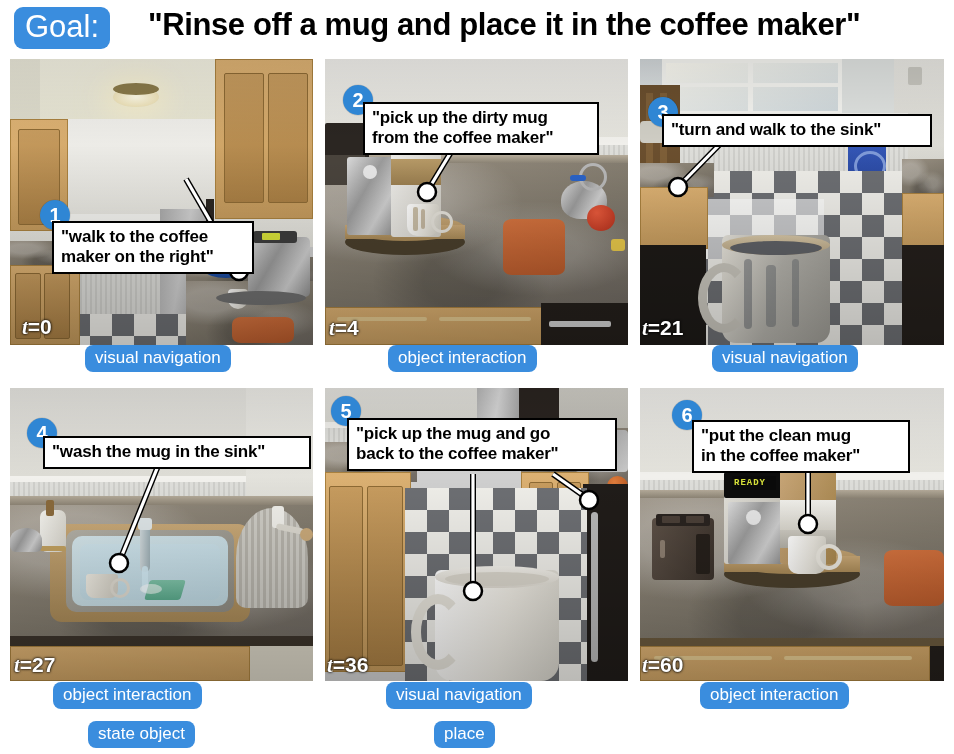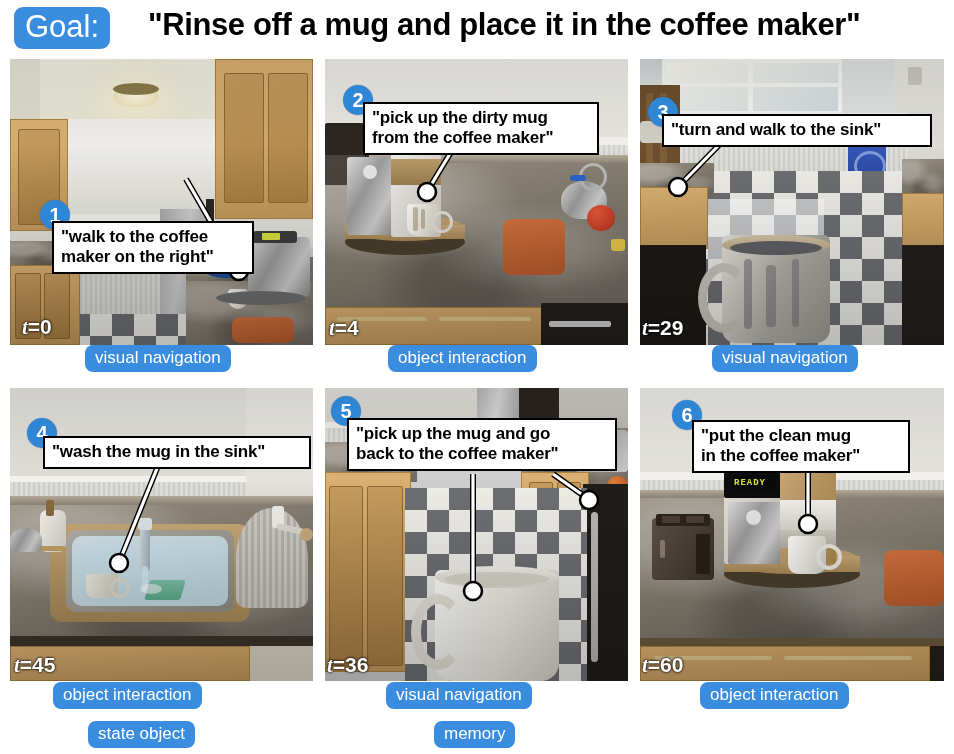--- a/index.html
+++ b/index.html
@@ -210,21 +210,21 @@
   </div>
 
   <div class="numbadge" style="left:8px;top:38px;">3</div>
   <svg class="leader" style="left:0;top:0;width:304px;height:286px;">
     <line x1="82" y1="83" x2="40" y2="126" stroke="#000" stroke-width="6"></line>
     <line x1="82" y1="83" x2="40" y2="126" stroke="#fff" stroke-width="3.2"></line>
     <circle cx="38" cy="128" r="9" fill="#fff" stroke="#000" stroke-width="2.5"></circle>
   </svg>
   <div class="bubble" style="left:22px;top:55px;width:252px;">"turn and walk to the sink"</div>
   <div class="tstamp" style="left:2px;top:258px;">
-    <i>t</i><span>=29</span>
+    <i>t</i><span>=21</span>
   </div>
 </div>
 <div class="tag" style="left:712px;top:345px;">visual navigation</div>
 
 <div class="panel" style="left:10px;top:388px;width:303px;height:293px;">
   <div class="scene">
     <div class="fill" style="left:0;top:0;width:303px;height:96px;background:linear-gradient(#e6e5e0,#dcdbd4);"></div>
     <div class="fill" style="left:0;top:88px;width:236px;height:10px;background:#f2f1ed;"></div>
     <div class="fill wainscot" style="left:0;top:94px;width:236px;height:28px;"></div>
     <div class="fill" style="left:236px;top:0;width:67px;height:150px;background:linear-gradient(#ecebe6,#dddcd5);"></div>
@@ -266,21 +266,21 @@
   </div>
 
   <div class="numbadge" style="left:17px;top:30px;">4</div>
   <svg class="leader" style="left:0;top:0;width:303px;height:293px;">
     <line x1="148" y1="78" x2="110" y2="172" stroke="#000" stroke-width="6"></line>
     <line x1="148" y1="78" x2="110" y2="172" stroke="#fff" stroke-width="3.2"></line>
     <circle cx="109" cy="175" r="9" fill="#fff" stroke="#000" stroke-width="2.5"></circle>
   </svg>
   <div class="bubble" style="left:33px;top:48px;width:250px;">"wash the mug in the sink"</div>
   <div class="tstamp" style="left:4px;top:266px;">
-    <i>t</i><span>=45</span>
+    <i>t</i><span>=27</span>
   </div>
 </div>
 <div class="tag" style="left:53px;top:682px;">object interaction</div>
 <div class="tag" style="left:88px;top:721px;">state object</div>
 
 <div class="panel" style="left:325px;top:388px;width:303px;height:293px;">
   <div class="scene">
     <div class="fill" style="left:0;top:0;width:303px;height:42px;background:linear-gradient(#e4e3de,#d5d4cd);"></div>
     <div class="fill" style="left:0;top:34px;width:80px;height:8px;background:#f0efeb;"></div>
     <div class="fill wainscot" style="left:0;top:40px;width:80px;height:22px;"></div>
@@ -322,21 +322,21 @@
     <circle cx="264" cy="112" r="9" fill="#fff" stroke="#000" stroke-width="2.5"></circle>
     <circle cx="148" cy="203" r="9" fill="#fff" stroke="#000" stroke-width="2.5"></circle>
   </svg>
   <div class="bubble" style="left:22px;top:30px;width:252px;">"pick up the mug and go
 back to the coffee maker"</div>
   <div class="tstamp" style="left:2px;top:266px;">
     <i>t</i><span>=36</span>
   </div>
 </div>
 <div class="tag" style="left:386px;top:682px;">visual navigation</div>
-<div class="tag" style="left:434px;top:721px;">memory</div>
+<div class="tag" style="left:434px;top:721px;">place</div>
 
 <div class="panel" style="left:640px;top:388px;width:304px;height:293px;">
   <div class="scene">
     <div class="fill wall" style="left:0;top:0;width:304px;height:92px;"></div>
     <div class="fill" style="left:0;top:84px;width:304px;height:12px;background:#f1f0ec;"></div>
     <div class="fill wainscot" style="left:0;top:92px;width:304px;height:20px;"></div>
     <div class="fill granite" style="left:0;top:102px;width:304px;height:160px;"></div>
     <div class="fill" style="left:0;top:102px;width:304px;height:8px;background:linear-gradient(#b4aa99,#8d8576);"></div>
     <div class="fill" style="left:84px;top:172px;width:136px;height:28px;border-radius:50%;background:#4a3f2c;"></div>
     <div class="fill" style="left:84px;top:158px;width:136px;height:28px;border-radius:50%;

